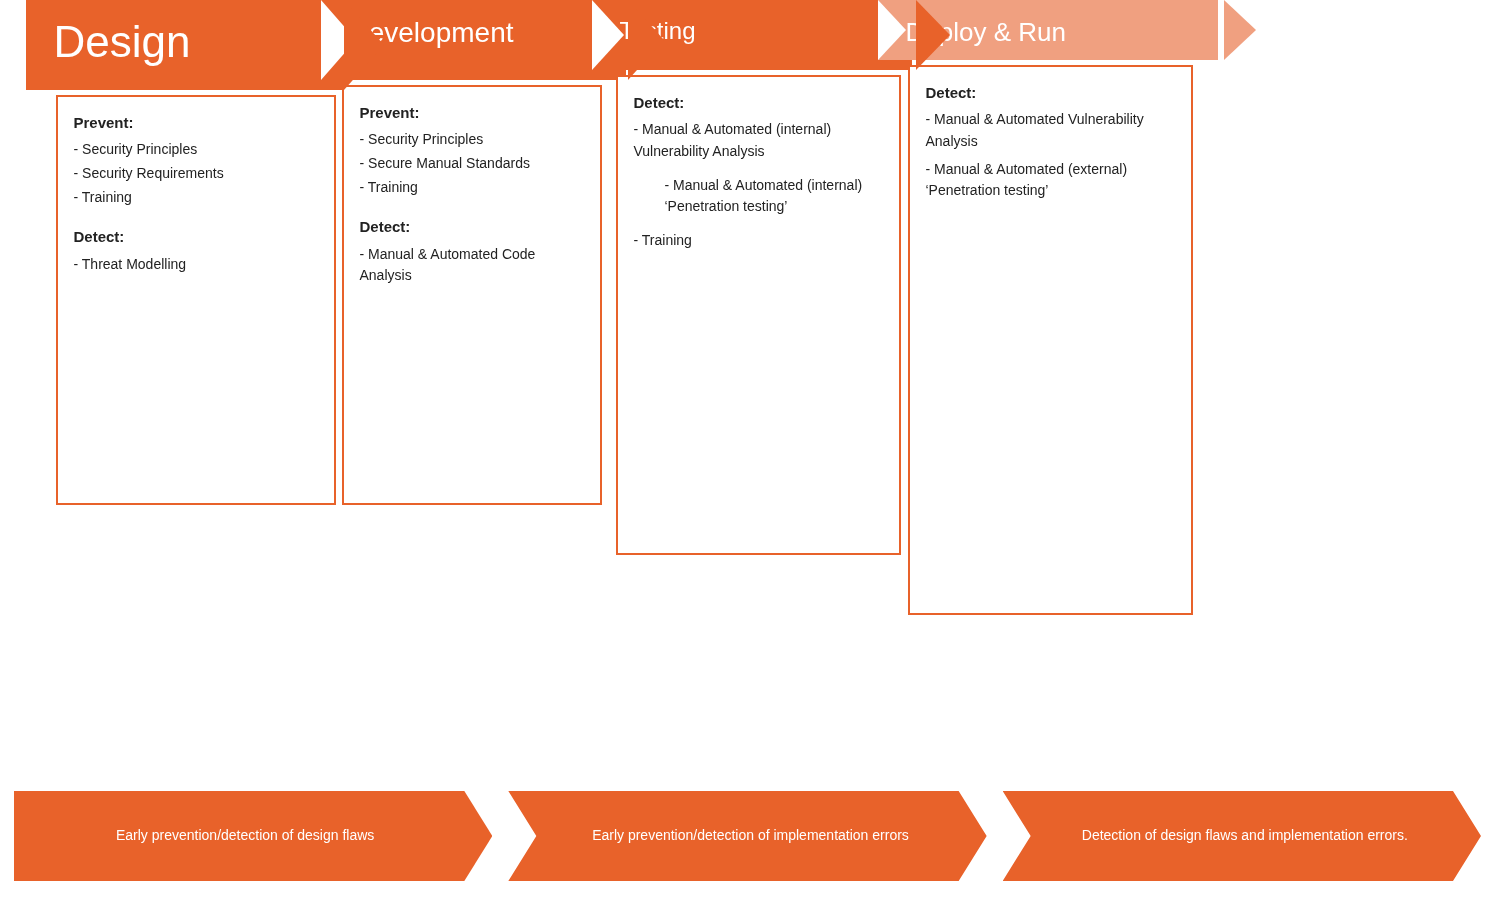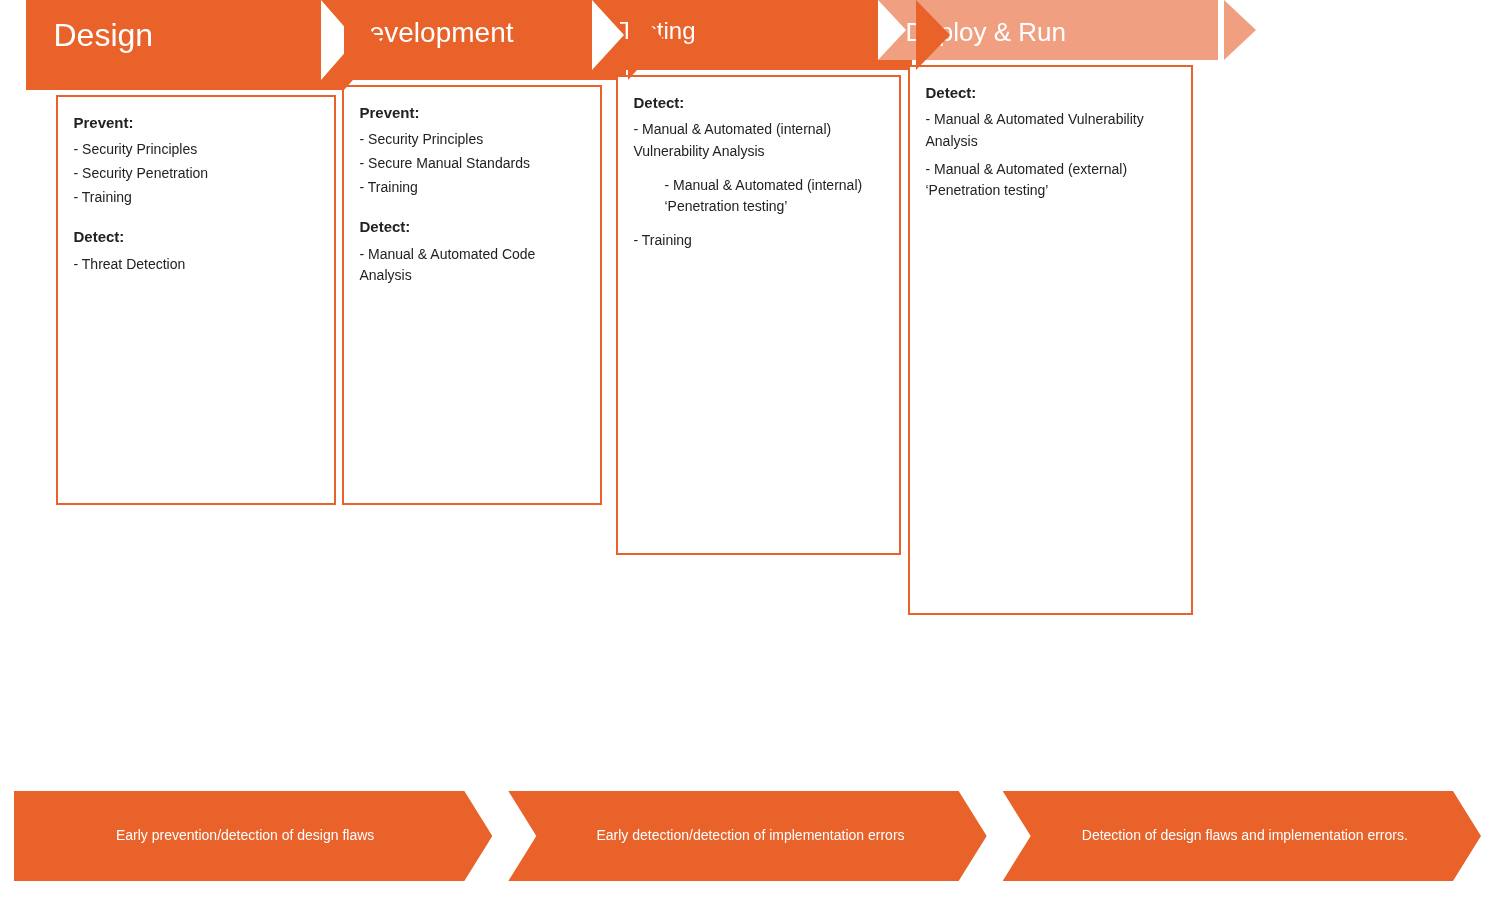--- a/index.html
+++ b/index.html
@@ -119,21 +119,21 @@
     }
     .arrow-deploy::after {
       border-top-width: 30px;
       border-bottom-width: 30px;
       border-left-width: 32px;
       border-left-color: #f0a080;
     }
 
     .arrow-title {
       color: #fff;
-      font-size: 32px;
+      font-size: 44px;
       font-weight: 400;
       line-height: 1.1;
       white-space: nowrap;
     }
     .arrow-title-sm {
       font-size: 28px;
     }
     .arrow-title-xs {
       font-size: 24px;
     }
@@ -279,26 +279,26 @@
     </div>
 
     <div class="arrow-banner arrow-deploy">
       <span class="arrow-title arrow-title-deploy">Deploy &amp; Run</span>
     </div>
 
     <div class="content-box box-design">
       <div class="section-label">Prevent:</div>
       <ul>
         <li>- Security Principles</li>
-        <li>- Security Penetration</li>
+        <li>- Security Requirements</li>
         <li>- Training</li>
       </ul>
       <div class="section-label">Detect:</div>
       <ul>
-        <li>- Threat Detection</li>
+        <li>- Threat Modelling</li>
       </ul>
     </div>
 
     <div class="content-box box-development">
       <div class="section-label">Prevent:</div>
       <ul>
         <li>- Security Principles</li>
         <li>- Secure Manual Standards</li>
         <li>- Training</li>
       </ul>
@@ -330,21 +330,21 @@
   <div class="bottom-section">
 
     <div class="bottom-arrow-wrap">
       <div class="bottom-arrow bottom-arrow-first">
         <span>Early prevention/detection of design flaws</span>
       </div>
     </div>
 
     <div class="bottom-arrow-wrap">
       <div class="bottom-arrow">
-        <span>Early detection/detection of implementation errors</span>
+        <span>Early prevention/detection of implementation errors</span>
       </div>
     </div>
 
 
     <div class="bottom-arrow-wrap">
       <div class="bottom-arrow">
         <span>Detection of design flaws and implementation errors.</span>
       </div>
     </div>
 

